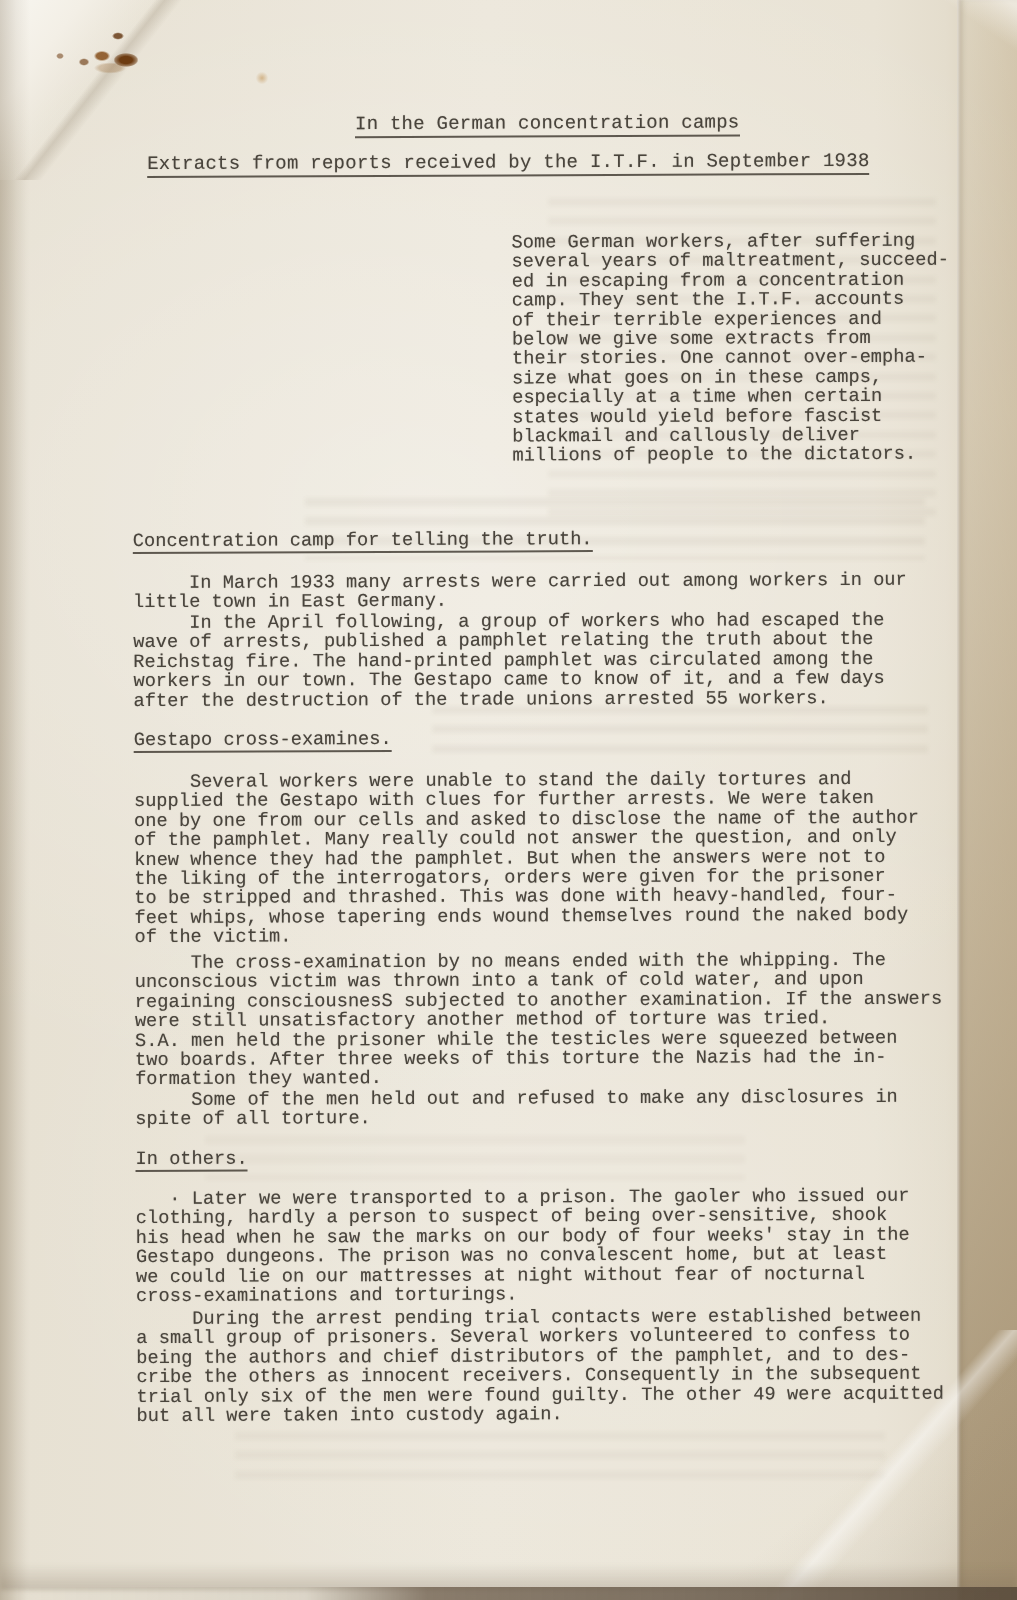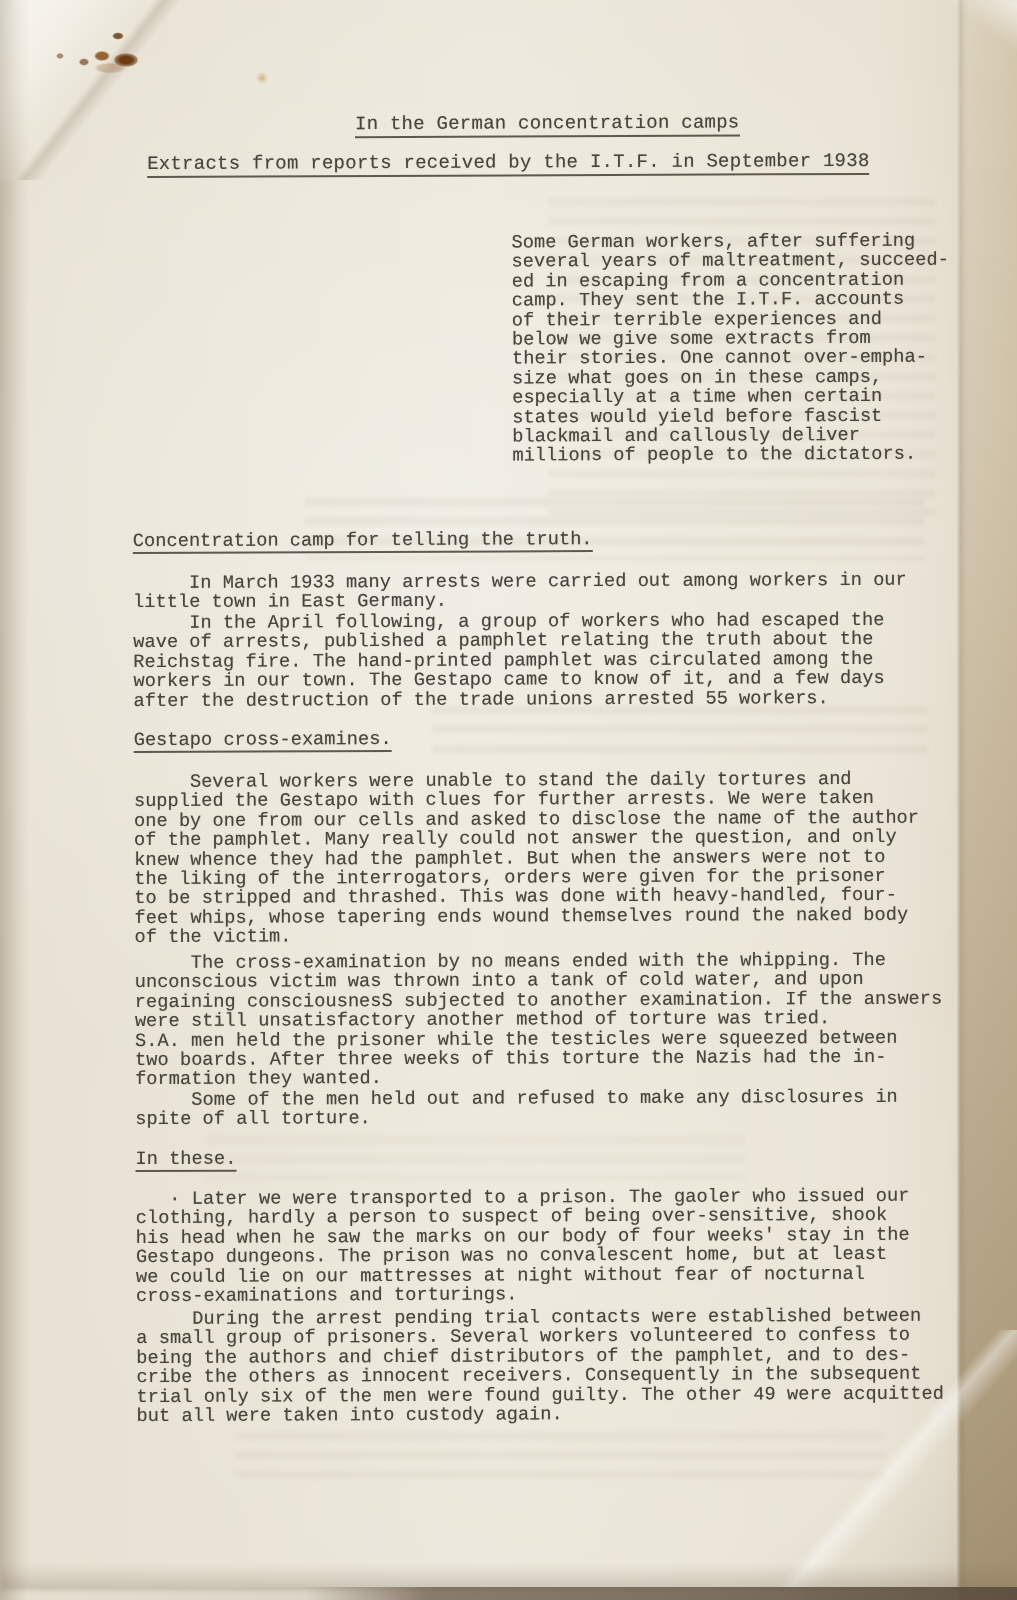--- a/index.html
+++ b/index.html
@@ -172,21 +172,21 @@
           <div class="line">regaining consciousnesS subjected to another examination. If the answers</div>
           <div class="line">were still unsatisfactory another method of torture was tried.</div>
           <div class="line">S.A. men held the prisoner while the testicles were squeezed between</div>
           <div class="line">two boards. After three weeks of this torture the Nazis had the in-</div>
           <div class="line">formation they wanted.</div>
         </div>
         <div class="para" id="sec1-p2">
           <div class="line">     Some of the men held out and refused to make any disclosures in</div>
           <div class="line">spite of all torture.</div>
         </div>
-        <div class="heading" id="sec2-h"><span class="u">In these.</span></div>
+        <div class="heading" id="sec2-h"><span class="u">In others.</span></div>
         <div class="para" id="sec2-p0">
           <div class="line">   · Later we were transported to a prison. The gaoler who issued our</div>
           <div class="line">clothing, hardly a person to suspect of being over-sensitive, shook</div>
           <div class="line">his head when he saw the marks on our body of four weeks' stay in the</div>
           <div class="line">Gestapo dungeons. The prison was no convalescent home, but at least</div>
           <div class="line">we could lie on our mattresses at night without fear of nocturnal</div>
           <div class="line">cross-examinations and torturings.</div>
         </div>
         <div class="para" id="sec2-p1">
           <div class="line">     During the arrest pending trial contacts were established between</div>

